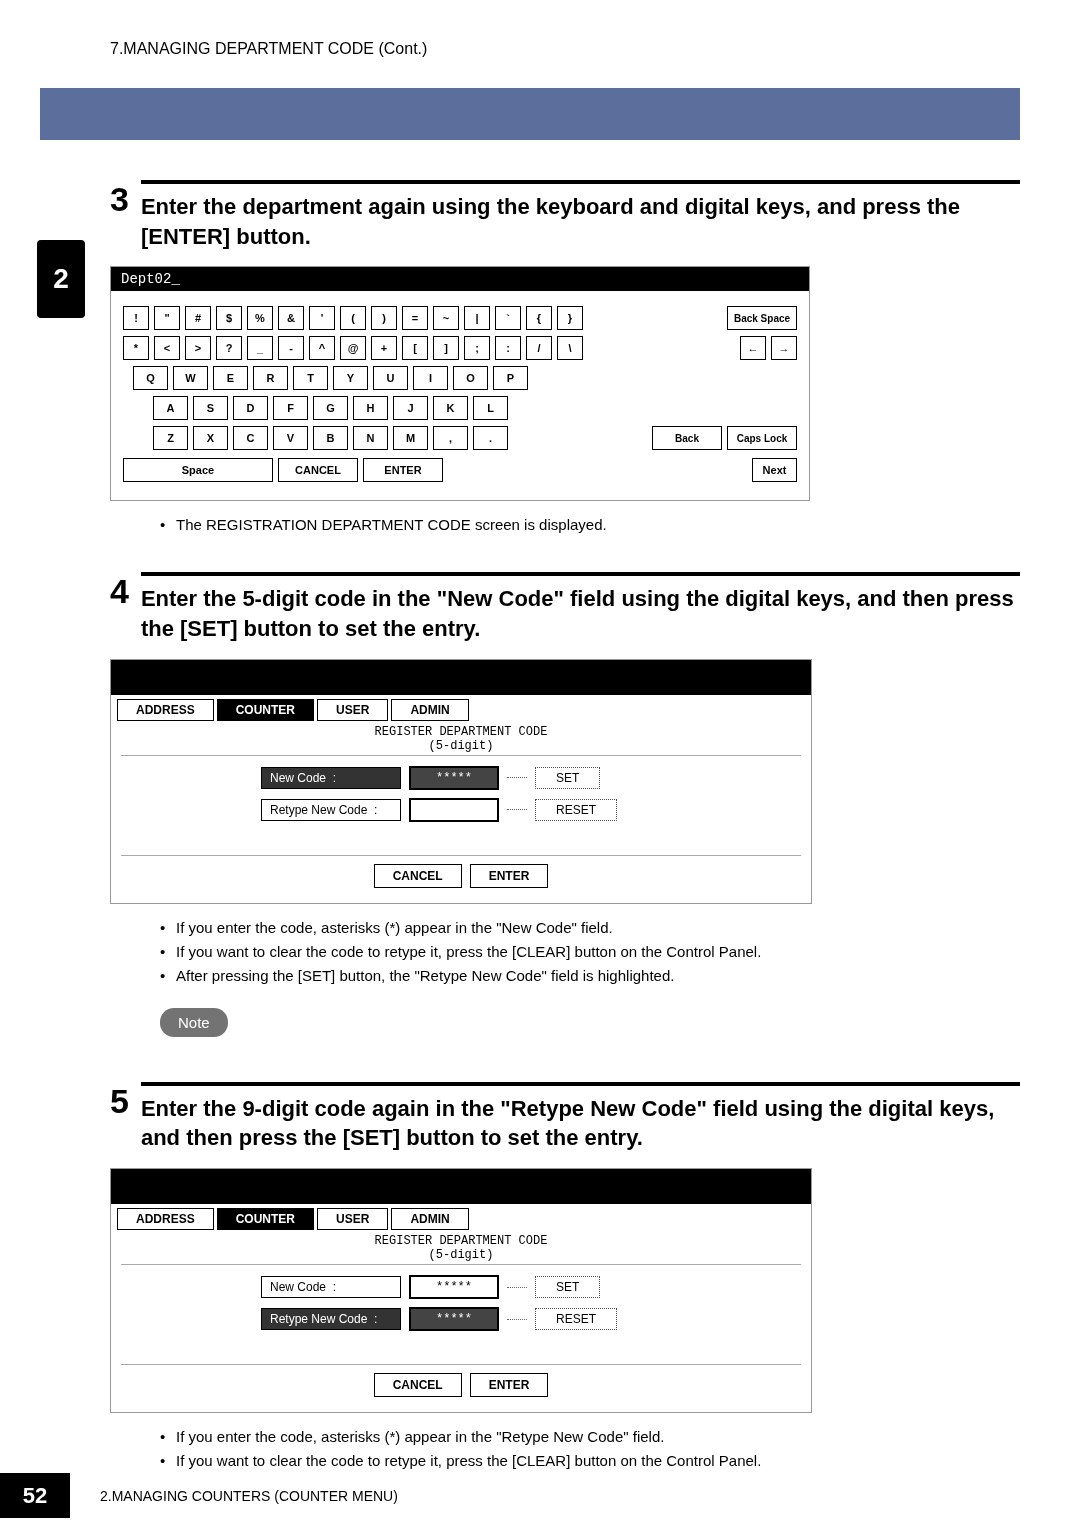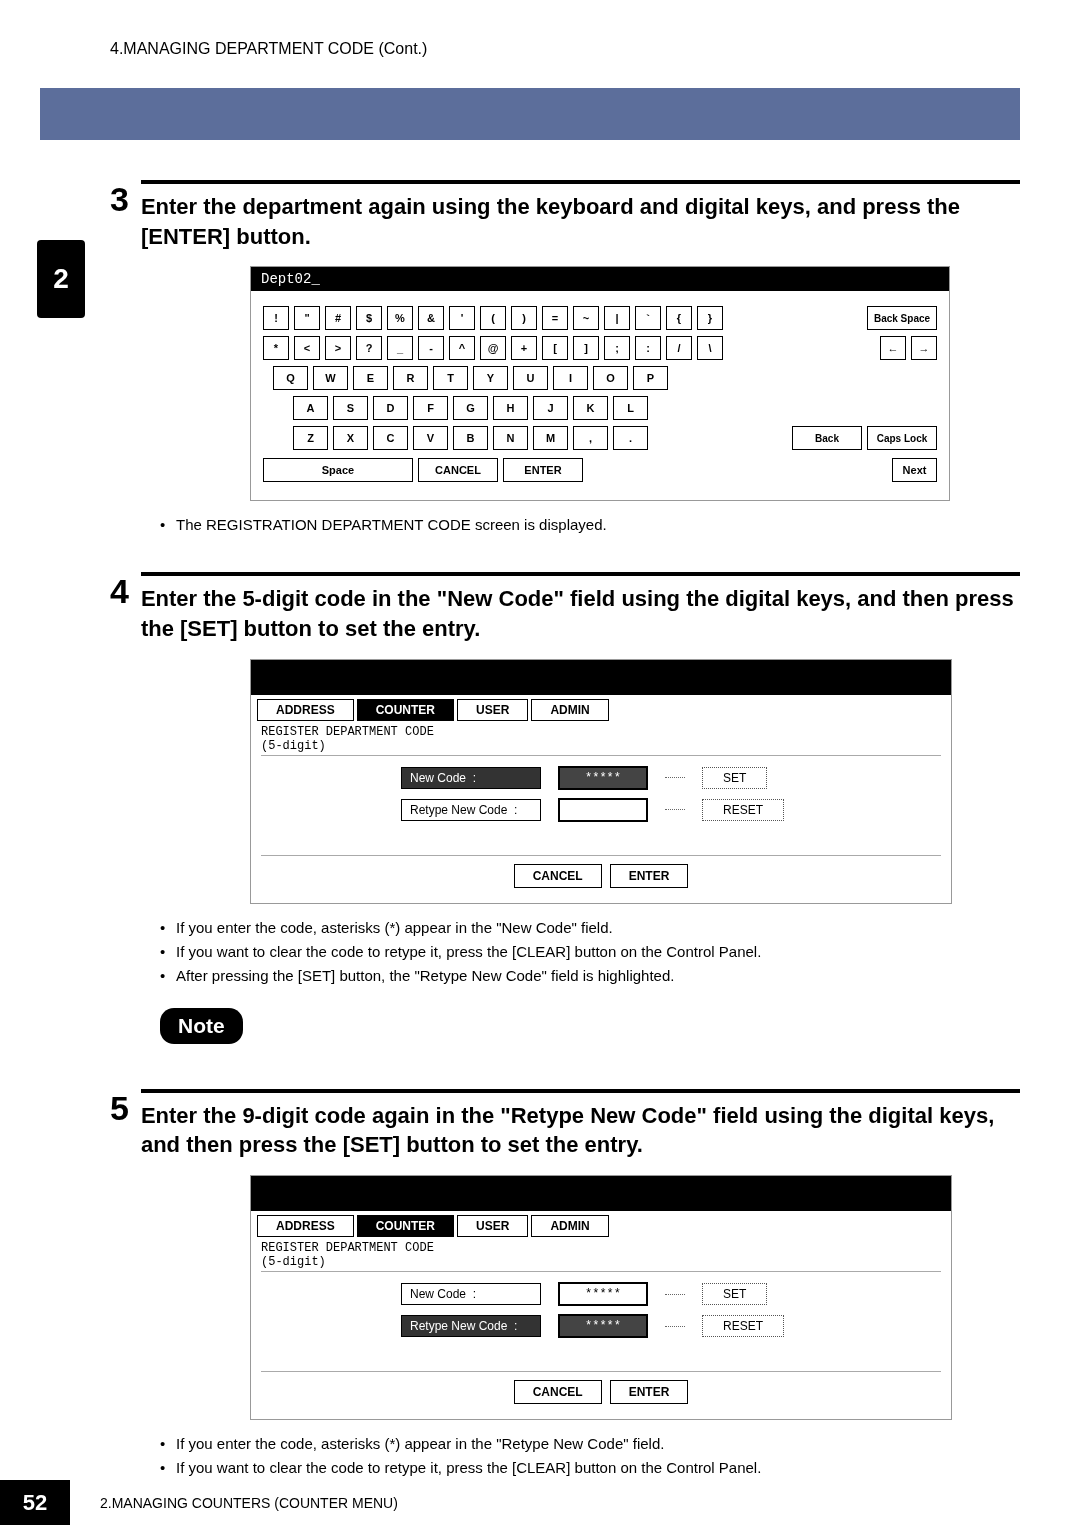--- a/index.html
+++ b/index.html
@@ -6,63 +6,63 @@
     body { font-family: Arial, Helvetica, sans-serif; width: 1080px; background: #fff; color: #000; }
     .page { padding: 40px 60px 40px 40px; position: relative; min-height: 1526px; }
     .header { font-size: 16px; padding-left: 70px; margin-bottom: 30px; }
     .blue-bar { height: 52px; background: #5c6e9b; margin-top: 20px; }
     .side-tab { position: absolute; left: 37px; top: 240px; width: 48px; height: 78px; background: #000; color: #fff; display: flex; align-items: center; justify-content: center; font-size: 28px; font-weight: bold; border-radius: 4px; }
     .content { padding-left: 70px; margin-top: 40px; }
     .step { margin-bottom: 35px; }
     .step-header { display: flex; align-items: flex-start; }
     .step-num { font-size: 34px; font-weight: bold; margin-right: 12px; flex-shrink: 0; }
     .step-title { font-size: 22px; font-weight: bold; line-height: 1.35; border-top: 4px solid #000; padding-top: 8px; flex: 1; }
-    .screenshot { margin-left: 140px; margin-top: 15px; margin-bottom: 12px; border: 1px solid #999; background: #b91c1c; }
+    .screenshot { margin-top: 15px; margin-bottom: 12px; border: 1px solid #999; background: #b91c1c; }
     .kb-screenshot { width: 700px; padding: 0; }
     .kb-title { background: #000; color: #fff; padding: 4px 10px; font-family: 'Courier New', monospace; font-size: 14px; }
     .kb-body { background: #fff; padding: 15px 12px 12px 12px; }
     .kb-row { display: flex; gap: 5px; margin-bottom: 6px; align-items: center; }
     .key { border: 1.5px solid #000; background: #fff; height: 24px; min-width: 26px; display: inline-flex; align-items: center; justify-content: center; font-size: 11px; font-weight: bold; padding: 0 4px; }
     .key-wide { min-width: 35px; }
     .key-label { min-width: 70px; font-size: 10px; }
     .key-space { min-width: 150px; }
     .key-btn { min-width: 80px; }
     .indent1 { margin-left: 10px; }
     .indent2 { margin-left: 30px; }
     .note-list { margin-left: 50px; font-size: 15px; line-height: 1.6; }
     .note-list li { list-style: none; position: relative; padding-left: 16px; }
     .note-list li::before { content: "•"; position: absolute; left: 0; }
-    .note-badge { display: inline-block; background: #000000; color: #fff; padding: 6px 18px; border-radius: 14px; font-size: 21px; font-weight: bold; margin-left: 50px; margin-top: 20px; margin-bottom: 10px; }
+    .note-badge { display: inline-block; background: #737373; color: #fff; padding: 6px 18px; border-radius: 14px; font-size: 15px; font-weight: normal; margin-left: 50px; margin-top: 20px; margin-bottom: 10px; }
     .note-text { margin-left: 50px; font-size: 15px; }
     .reg-screenshot { width: 702px; }
     .reg-top { background: #000; height: 35px; }
     .reg-tabs { display: flex; gap: 3px; background: #fff; padding: 4px 6px 0 6px; }
     .reg-tab { border: 1.5px solid #000; padding: 3px 18px; font-size: 12px; font-weight: bold; background: #fff; }
     .reg-tab.active { background: #000; color: #fff; }
     .reg-body { background: #fff; padding: 2px 10px 10px 10px; }
-    .reg-subtitle { font-family: 'Courier New', monospace; font-size: 12px; padding: 2px 0; border-bottom: 1px solid #aaa; }
+    .reg-subtitle { font-family: 'Courier New', monospace; font-size: 12px; padding: 2px 0; border-bottom: 1px solid #aaa; text-align: center; }
     .reg-form { padding: 10px 0 10px 140px; }
-    .reg-row { display: flex; align-items: center; gap: 17px; margin-bottom: 8px; }
+    .reg-row { display: flex; align-items: center; gap: 8px; margin-bottom: 8px; }
     .reg-label { border: 1px solid #000; padding: 3px 8px; font-size: 12px; width: 140px; background: #fff; }
     .reg-label.active { background: #333; color: #fff; }
     .reg-input { border: 2px solid #000; width: 90px; height: 24px; display: inline-flex; align-items: center; justify-content: center; font-size: 12px; font-family: 'Courier New', monospace; }
     .reg-input.active { border: 2.5px solid #000; background: #444; color: #fff; }
     .reg-btn { border: 1.5px dotted #555; padding: 3px 20px; font-size: 12px; }
     .reg-footer { display: flex; justify-content: center; gap: 8px; padding: 8px 0 5px 0; border-top: 1px solid #aaa; margin-top: 15px; }
     .reg-fbtn { border: 1.5px solid #000; padding: 4px 18px; font-size: 12px; font-weight: bold; }
     .page-footer { position: absolute; bottom: 30px; left: 0; display: flex; align-items: center; }
     .page-num-box { background: #000; color: #fff; width: 70px; height: 45px; display: flex; align-items: center; justify-content: center; font-size: 22px; font-weight: bold; }
     .footer-text { font-size: 14px; margin-left: 30px; }
     .connector { display:inline-block; width:20px; border-bottom:1px dotted #666; vertical-align: middle;}
   </style>
 </head>
 <body>
 
 <div class="page">
-  <div class="header">4.MANAGING DEPARTMENT CODE (Cont.)</div>
+  <div class="header">7.MANAGING DEPARTMENT CODE (Cont.)</div>
   <div class="blue-bar"></div>
   <div class="side-tab">2</div>
 
   <div class="content">
 
     <div class="step">
       <div class="step-header">
         <div class="step-num">3</div>
         <div class="step-title">Enter the department again using the keyboard and digital keys, and press the [ENTER] button.</div>
       </div>

